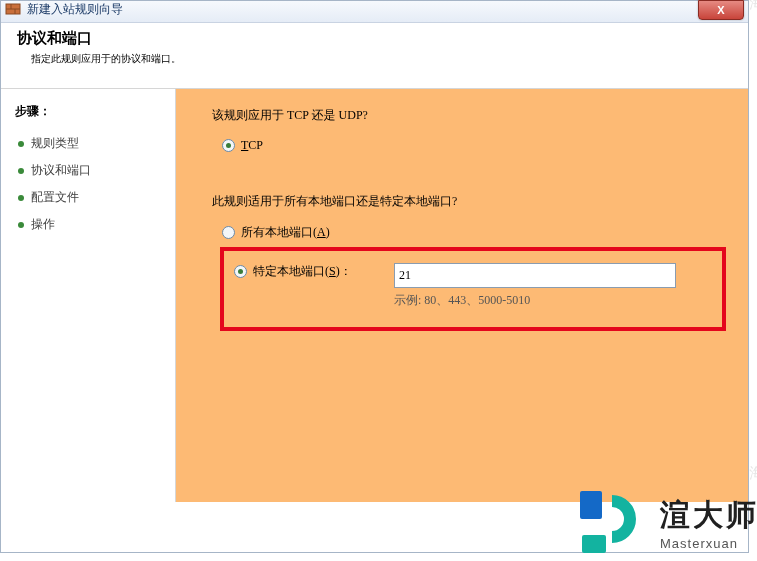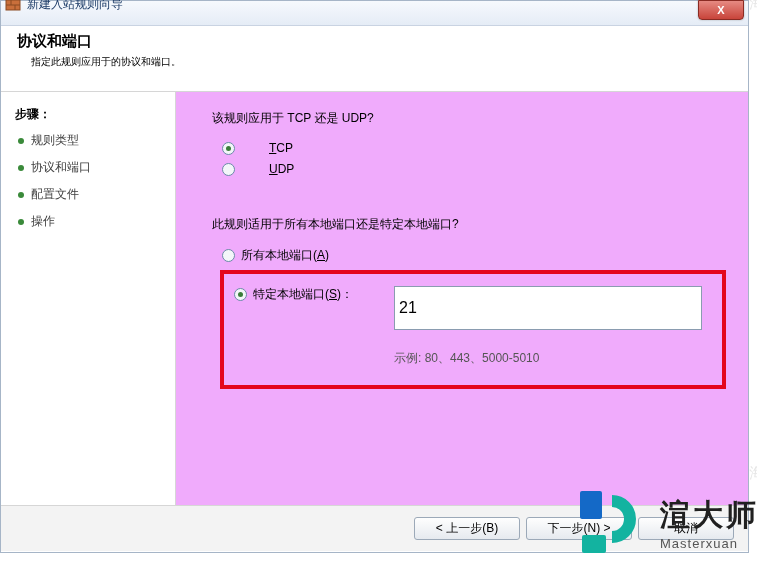--- a/index.html
+++ b/index.html
@@ -37,22 +37,22 @@
     top: 0; left: 0; right: 8px; bottom: 8px;
     border: 1px solid #a6b5c7;
     background: #fff;
     z-index: 1;
   }
   .titlebar {
     height: 22px;
     background: linear-gradient(#f6f9fd,#e5ecf6);
     border-bottom: 1px solid #c9d3e2;
     display: flex;
-    align-items: flex-end;
-    padding: 12px 4px;
+    align-items: flex-start;
+    padding: 0 4px;
     position: relative;
   }
   .title-icon {
     width:16px; height:16px; margin-right:6px;
   }
   .title-icon svg { width:16px; height:16px; }
   .title-text { color:#1b3a66; font-size:12px; }
   .close-btn {
     position:absolute; right:4px; top:-1px;
     width:46px; height:20px;
@@ -74,42 +74,42 @@
   .body {
     display:flex;
     height: calc(100% - 26px - 66px - 46px);
   }
   .sidebar {
     width:175px;
     border-right: 1px solid #d6d6d6;
     padding: 14px 8px 8px 14px;
     background:#fff;
   }
-  .steps-label { font-size:12px; font-weight:bold; margin-bottom:4px; }
+  .steps-label { font-size:12px; font-weight:bold; margin-bottom:10px; }
   .step-item {
     display:flex; align-items:center;
     padding: 5px 0 5px 2px;
     color:#404040;
     cursor: default;
   }
   .bullet {
     width:8px; height:8px; margin-right:6px;
   }
   .bullet svg { width:8px; height:8px; display:block; }
   .main {
     flex:1;
     padding: 18px 22px 10px 36px;
     position:relative;
-    background:#f0abfc;
+    background:#fdba74;
+    font-family:Liberation Serif, serif;
   }
   .question { margin-bottom: 14px; }
   .radio-row {
-    display:flex; align-items:flex-end;
+    display:flex; align-items:center;
     margin: 7px 0 4px 10px;
-    gap: 28px;
   }
   .radio {
     width:13px; height:13px; border-radius:50%;
     border:1px solid #6b8aa8;
     margin-right:6px;
     background:#f3f6f9;
     position:relative;
     display:inline-block;
   }
   .radio.checked::after {
@@ -125,27 +125,27 @@
     margin: 6px 0 0 8px;
     display:flex; flex-direction:column;
   }
   .port-row {
     display:flex; align-items:flex-start;
     margin:4px 0;
   }
   .port-label { display:flex; align-items:center; min-width: 160px; }
   .port-input-area { flex:1; }
   .port-input {
-    width: 308px;
+    width: 282px;
     border:1px solid #8a9cb0;
-    padding:12px 4px;
-    font-family: inherit; font-size:16px;
+    padding:4px 4px;
+    font-family: inherit; font-size:12px;
     background:#fff;
   }
-  .example-text { color:#555; margin-top:20px; font-size:12px; }
+  .example-text { color:#555; margin-top:4px; font-size:12px; }
   .link-row {
     position:absolute; bottom:6px; left:36px;
   }
   .link-row a {
     color:#0a4ea0; text-decoration:underline; cursor:pointer;
   }
   .footer {
     height:46px;
     border-top:1px solid #d6d6d6;
     display:flex; align-items:center; justify-content:flex-end;
@@ -269,24 +269,20 @@
         <span>操作</span>
       </div>
     </div>
 
     <div class="main">
       <div class="question">该规则应用于 TCP 还是 UDP?</div>
       <div class="radio-row">
         <span class="radio checked"></span>
         <span class="opt-label"><u>T</u>CP</span>
       </div>
-      <div class="radio-row">
-        <span class="radio"></span>
-        <span class="opt-label"><u>U</u>DP</span>
-      </div>
 
       <div class="section2">
         <div class="question">此规则适用于所有本地端口还是特定本地端口?</div>
 
         <div class="port-row" style="margin-left:10px;text-align:center;">
           <div class="port-label">
             <span class="radio"></span>
             <span class="opt-label">所有本地端口(<u>A</u>)</span>
           </div>
         </div>
@@ -301,31 +297,20 @@
               <input class="port-input" type="text" value="21" style="">
               <div class="example-text">示例: 80、443、5000-5010</div>
             </div>
           </div>
         </div>
       </div>
 
     </div>
   </div>
 
-  <div class="footer">
-    <div class="btn lg">
-        <span>&lt; 上一步(B)</span>
-      </div>
-    <div class="btn lg">
-        <span>下一步(N) &gt;</span>
-      </div>
-    <div class="btn">
-        <span>取消</span>
-      </div>
-  </div>
 
 </div>
 
 <div class="master-logo">
   <div class="master-shape">
     <div class="m-block"></div>
     <div class="m-arc1"></div>
     <div class="m-block2"></div>
   </div>
   <div class="master-text">

